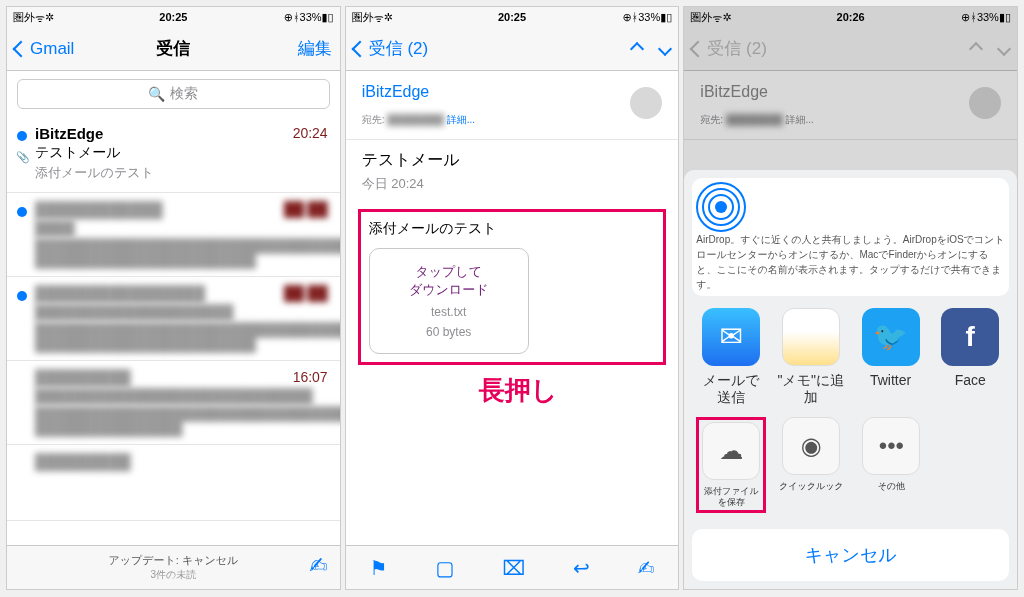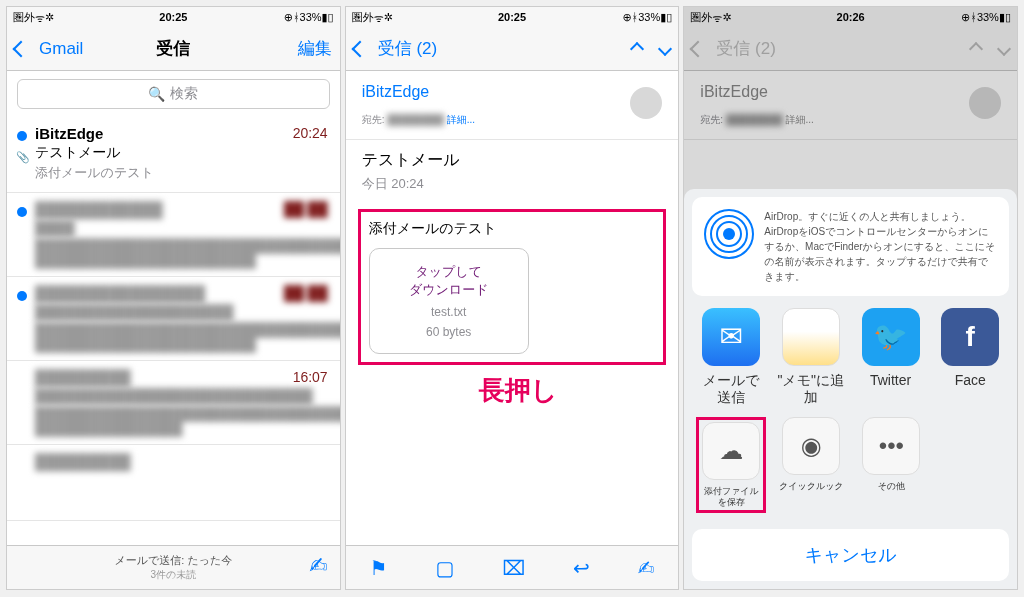--- a/index.html
+++ b/index.html
@@ -2,21 +2,21 @@
 <html><head>
 <meta charset="utf-8">
 <style>
 * { margin:0; padding:0; box-sizing:border-box; font-family:-apple-system,"Hiragino Sans",sans-serif; }
 body { background:#f0f0f0; display:flex; gap:4px; padding:6px; }
 .phone { width:335px; height:584px; background:#fff; border:1px solid #ccc; position:relative; overflow:hidden; }
 .statusbar { height:20px; display:flex; justify-content:space-between; align-items:center; padding:0 6px; font-size:11px; background:#f7f7f7; }
 .sb-l,.sb-r { display:flex; gap:0; align-items:center; }
 .sb-c { position:absolute; left:50%; transform:translateX(-50%); font-weight:600; }
 .nav { height:44px; display:flex; align-items:center; justify-content:space-between; padding:0 8px; border-bottom:1px solid #c8c8c8; background:#f7f7f7; }
-.nav-l,.nav-r { color:#007aff; font-size:17px; display:flex; align-items:center; gap:12px; }
+.nav-l,.nav-r { color:#007aff; font-size:17px; display:flex; align-items:center; gap:3px; }
 .nav-t { font-size:17px; font-weight:600; position:absolute; left:50%; transform:translateX(-50%); }
 .chev-l { display:inline-block; width:12px; height:12px; border-left:2.5px solid #007aff; border-bottom:2.5px solid #007aff; transform:rotate(45deg); }
 .chev-up,.chev-dn { display:inline-block; width:10px; height:10px; border-left:2px solid #007aff; border-top:2px solid #007aff; }
 .chev-up { transform:rotate(45deg); }
 .chev-dn { transform:rotate(-135deg); }
 .dim .chev-l,.dim .nav-l,.dim .chev-up,.dim .chev-dn { color:#bbb; border-color:#bbb; }
 .search { margin:8px 10px; height:30px; background:#fff; border:1px solid #ccc; border-radius:6px; display:flex; align-items:center; justify-content:center; color:#8e8e93; font-size:14px; gap:4px; }
 .list { overflow:hidden; }
 .row { padding:8px 12px 8px 28px; border-bottom:1px solid #e5e5e5; position:relative; min-height:76px; }
 .dot { width:10px; height:10px; background:#007aff; border-radius:50%; position:absolute; left:10px; top:14px; }
@@ -40,21 +40,21 @@
 .msg-subj { padding:10px 16px 4px; font-size:16px; }
 .msg-date { padding:0 16px 10px; font-size:13px; color:#8e8e93; }
 .hl-box { border:3px solid #e6005c; margin:6px 12px; padding:8px; }
 .body-txt { font-size:14px; margin-bottom:10px; }
 .attach { width:160px; border:1px solid #c8c8c8; border-radius:10px; padding:14px 8px; text-align:center; }
 .attach .tap { color:#701a75; font-size:13px; line-height:1.4; }
 .attach .fn { color:#8e8e93; font-size:12px; margin-top:6px; }
 .anno { color:#e6005c; font-size:26px; font-weight:600; text-align:center; margin-top:8px;padding-left:12px; }
 .sheet-bg { position:absolute; inset:0; background:rgba(0,0,0,0.15); }
 .sheet { position:absolute; bottom:0; left:0; right:0; background:#eef0f2; border-radius:10px 10px 0 0; padding:8px; }
-.airdrop { background:#fff; border-radius:10px; padding:12px; display:flex; gap:10px; margin-bottom:12px; }
+.airdrop { background:#fff; border-radius:10px; padding:4px; display:flex; margin-bottom:12px;flex-direction:column; }
 .ad-icon { width:50px; height:50px; flex-shrink:0; }
 .ad-txt { font-size:10px; line-height:1.5; color:#555; }
 .share-row { display:flex; gap:10px; overflow:hidden; margin-bottom:12px; padding:0 4px; }
 .share-item { width:70px; text-align:center; }
 .share-ic { width:58px; height:58px; border-radius:12px; margin:0 auto 6px; display:flex; align-items:center; justify-content:center; color:#fff; font-size:28px; }
 .share-lb { font-size:14px; color:#333; line-height:1.2; }
 .action-row { display:flex; gap:10px; padding:0 4px; margin-bottom:10px; }
 .act-item { width:70px; text-align:center; }
 .act-ic { width:58px; height:58px; border-radius:12px; background:#f7f7f7; border:1px solid #ddd; margin:0 auto 6px; display:flex; align-items:center; justify-content:center; color:#555; font-size:24px; }
 .act-lb { font-size:9px; color:#333; line-height:1.2; }
@@ -130,21 +130,21 @@
       <div class="prev blur">██████████████████████████████████<br>████████████████</div>
     </div>
     <div class="row">
       <div class="row-top blur">
           <span class="sender">█████████</span>
         </div>
     </div>
   </div>
   <div class="footer">
     <div class="footer-txt">
-        <div>メールで送信: たった今</div>
+        <div>アップデート: キャンセル</div>
         <div class="footer-sub">3件の未読</div>
       </div>
     <span class="compose">✍︎</span>
   </div>
 </div>
 
 <div class="phone">
   <div class="statusbar">
     <div class="sb-l">
         <span>圏外</span>

